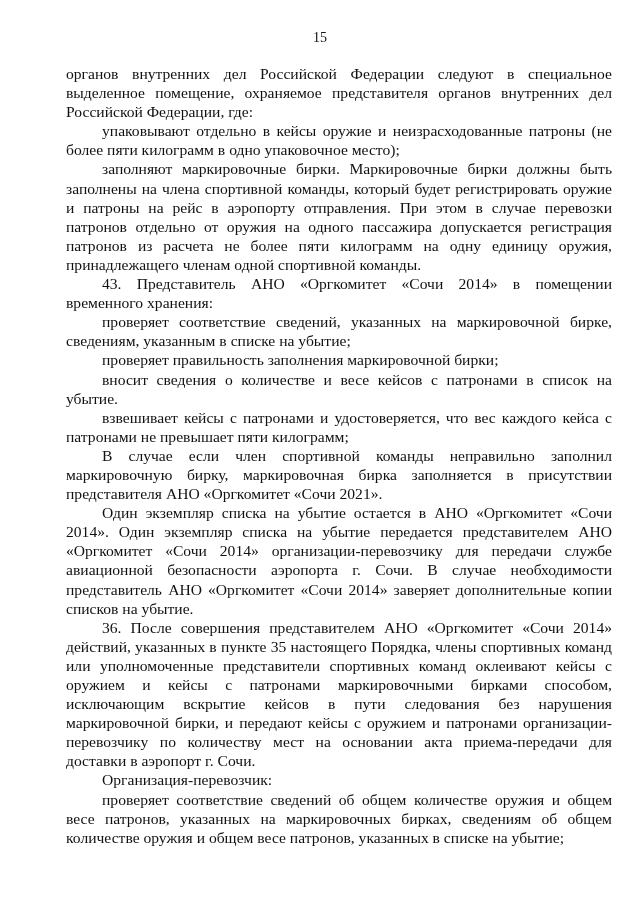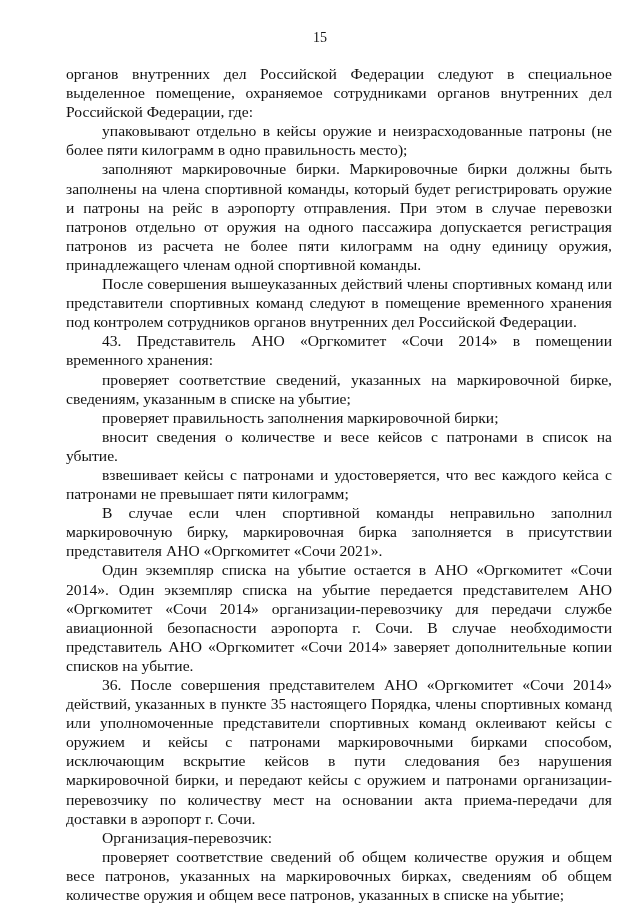--- a/index.html
+++ b/index.html
@@ -21,24 +21,23 @@
       margin: 0; text-align: justify; text-align-last: left;
     }
     .body-text p.indent { text-indent: 36px; }
   </style>
 </head>
 <body>
 
 <div class="page">
   <div class="page-number">15</div>
   <div class="body-text">
-    <p>органов внутренних дел Российской Федерации следуют в специальное выделенное помещение, охраняемое сотрудниками органов внутренних дел Российской Федерации, где:</p>
-    <p class="indent">упаковывают отдельно в кейсы оружие и неизрасходованные патроны (не более пяти килограмм в одно правильность место);</p>
+    <p>органов внутренних дел Российской Федерации следуют в специальное выделенное помещение, охраняемое представителя органов внутренних дел Российской Федерации, где:</p>
+    <p class="indent">упаковывают отдельно в кейсы оружие и неизрасходованные патроны (не более пяти килограмм в одно упаковочное место);</p>
     <p class="indent">заполняют маркировочные бирки. Маркировочные бирки должны быть заполнены на члена спортивной команды, который будет регистрировать оружие и патроны на рейс в аэропорту отправления. При этом в случае перевозки патронов отдельно от оружия на одного пассажира допускается регистрация патронов из расчета не более пяти килограмм на одну единицу оружия, принадлежащего членам одной спортивной команды.</p>
-    <p class="indent">После совершения вышеуказанных действий члены спортивных команд или представители спортивных команд следуют в помещение временного хранения под контролем сотрудников органов внутренних дел Российской Федерации.</p>
     <p class="indent">43. Представитель АНО «Оргкомитет «Сочи 2014» в помещении временного хранения:</p>
     <p class="indent">проверяет соответствие сведений, указанных на маркировочной бирке, сведениям, указанным в списке на убытие;</p>
     <p class="indent">проверяет правильность заполнения маркировочной бирки;</p>
     <p class="indent">вносит сведения о количестве и весе кейсов с патронами в список на убытие.</p>
     <p class="indent">взвешивает кейсы с патронами и удостоверяется, что вес каждого кейса с патронами не превышает пяти килограмм;</p>
     <p class="indent">В случае если член спортивной команды неправильно заполнил маркировочную бирку, маркировочная бирка заполняется в присутствии представителя АНО «Оргкомитет «Сочи 2021».</p>
     <p class="indent">Один экземпляр списка на убытие остается в АНО «Оргкомитет «Сочи 2014». Один экземпляр списка на убытие передается представителем АНО «Оргкомитет «Сочи 2014» организации-перевозчику для передачи службе авиационной безопасности аэропорта г. Сочи. В случае необходимости представитель АНО «Оргкомитет «Сочи 2014» заверяет дополнительные копии списков на убытие.</p>
     <p class="indent">36. После совершения представителем АНО «Оргкомитет «Сочи 2014» действий, указанных в пункте 35 настоящего Порядка, члены спортивных команд или уполномоченные представители спортивных команд оклеивают кейсы с оружием и кейсы с патронами маркировочными бирками способом, исключающим вскрытие кейсов в пути следования без нарушения маркировочной бирки, и передают кейсы с оружием и патронами организации-перевозчику по количеству мест на основании акта приема-передачи для доставки в аэропорт г. Сочи.</p>
     <p class="indent">Организация-перевозчик:</p>
     <p class="indent">проверяет соответствие сведений об общем количестве оружия и общем весе патронов, указанных на маркировочных бирках, сведениям об общем количестве оружия и общем весе патронов, указанных в списке на убытие;</p>

